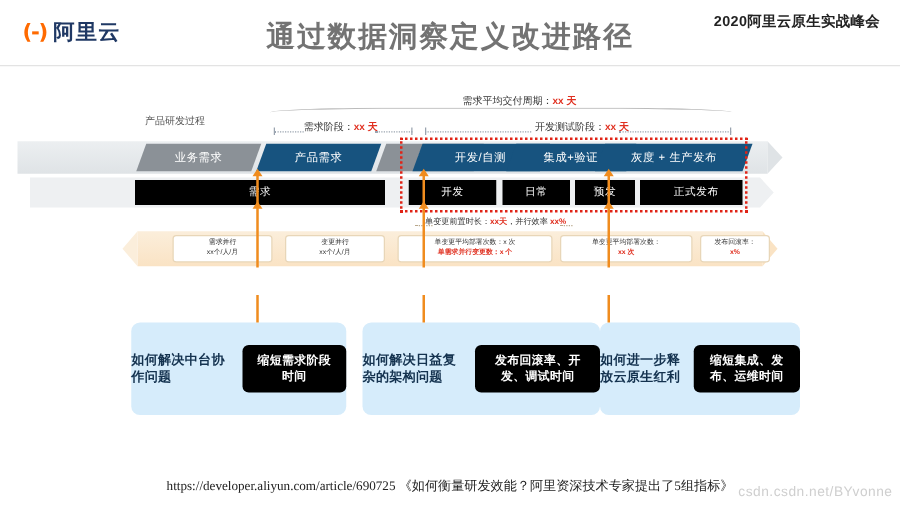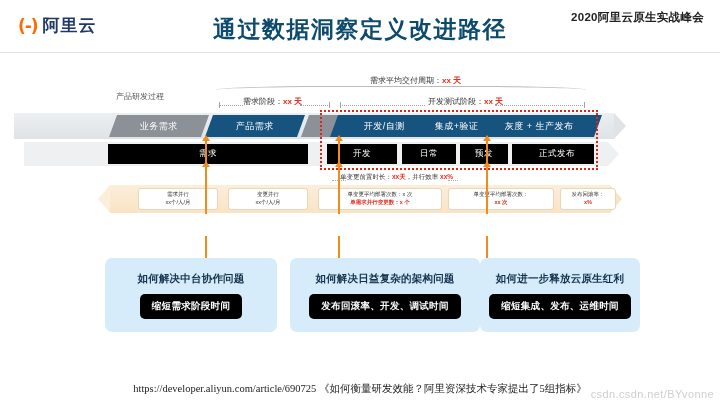--- a/index.html
+++ b/index.html
@@ -12,21 +12,21 @@
   }
   .slide { position: relative; width:720px; height:411px; background:#fff; }
 
   
   .header { position:absolute; left:0; top:0; width:720px; height:52px; }
   .logo { position:absolute; left:18px; top:14px; display:flex; align-items:center; gap:5px; }
   .logo-mark { font-size:17px; color:#ff6a00; font-weight:bold; letter-spacing:-1px; font-family:"DejaVu Sans", sans-serif;}
   .logo-text { font-size:17px; color:#1f3864; font-weight:bold; letter-spacing:1px;}
   .title {
     position:absolute; left:0; top:14px; width:720px; text-align:center;
-    font-size:23px; font-weight:bold; color:#0c4a6e; letter-spacing:1.5px;
+    font-size:23px; font-weight:bold; color:#737373; letter-spacing:1.5px;
   }
   .summit { position:absolute; right:16px; top:10px; text-align:right; }
   .summit-cn { font-size:11.5px; font-weight:bold; color:#222; letter-spacing:0.3px;}
   .summit-en { font-size:7.5px; color:#666; letter-spacing:1.1px; margin-top:2px;}
   .hr { position:absolute; left:0; top:52px; width:720px; height:1px; background:#e3e3e3;}
 
   
   .diagram { position:absolute; left:0; top:58px; width:720px; height:180px; }
 
   .proc-label { position:absolute; left:116px; top:33px; font-size:8px; color:#555;}
@@ -88,21 +88,21 @@
           border-radius:3px; display:flex; flex-direction:column; align-items:center;
           justify-content:center; font-size:5.5px; color:#333; line-height:1.45; white-space:nowrap;}
   .mbox .red { color:#e03020; font-weight:bold;}
   .m-ann { position:absolute; font-size:6.5px; color:#333; white-space:nowrap;}
   .m-ann .red { color:#e03020; font-weight:bold;}
   .mdot { position:absolute; height:0; border-top:1px dotted #b9a88c;}
 
   
   .cards { position:absolute; left:0; top:250px; width:720px; height:80px;}
   .card { position:absolute; top:8px; width:172px; height:74px; background:#d6ecfb;
-          border-radius:7px; display:flex; flex-direction:column; align-items:center;
+          border-radius:7px; display:flex; align-items:center;
           justify-content:center; gap:8px;}
   .card-title { font-size:10.5px; font-weight:bold; color:#14324f; letter-spacing:0.2px;}
   .card-btn { background:#000000; color:#fff; font-size:9.5px; font-weight:bold;
               border-radius:5px; padding:6px 12px; border:none; letter-spacing:0.3px;}
   .carrow { position:absolute; width:2px; background:#f08c1e; top:-22px; height:22px;}
 
   
   .footer { position:absolute; left:0; top:382px; width:720px; text-align:center;
             font-family:"Liberation Serif","DejaVu Serif", serif; font-size:10.5px; color:#222;}
   .watermark { position:absolute; right:6px; top:388px; font-size:11px; color:#cfcfcf;

